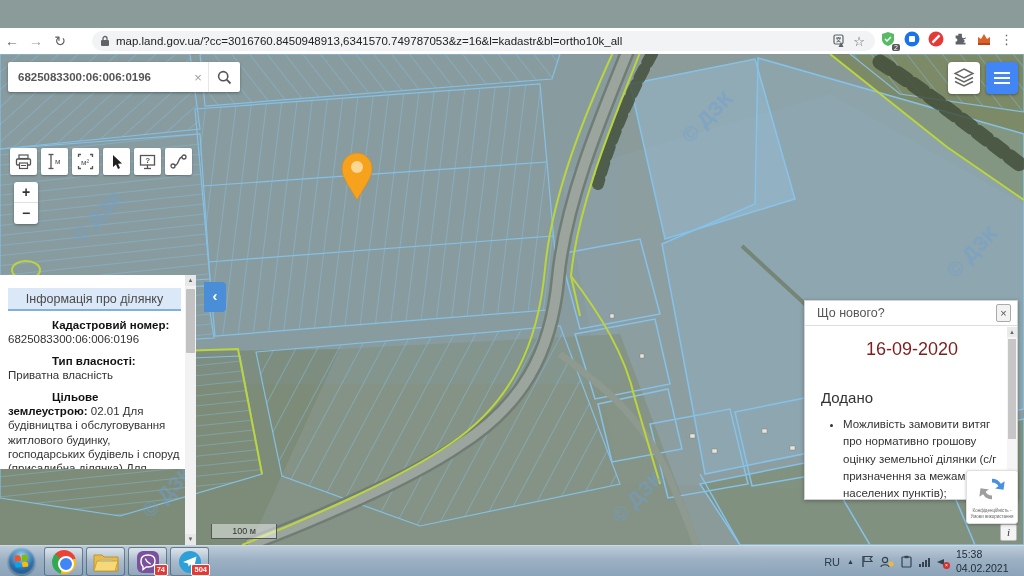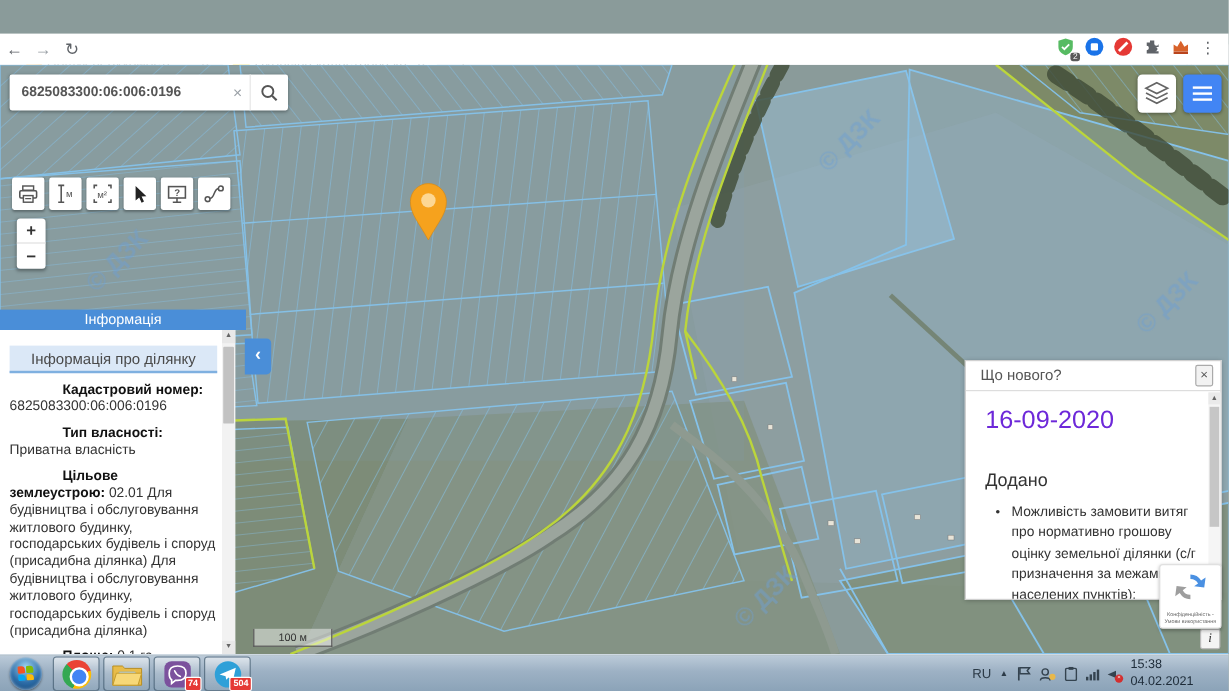--- a/index.html
+++ b/index.html
@@ -54,57 +54,57 @@
 
   .layersbtn { position:absolute; left:948px; top:8px; width:32px; height:32px; background:#fff; border-radius:4px; box-shadow:0 1px 3px rgba(0,0,0,.35); display:flex; align-items:center; justify-content:center; }
   .menubtn { position:absolute; left:986px; top:8px; width:32px; height:32px; background:#4285f4; border-radius:4px; box-shadow:0 1px 3px rgba(0,0,0,.35); display:flex; flex-direction:column; gap:3px; align-items:center; justify-content:center; }
   .menubtn i { display:block; width:16px; height:2px; background:#fff; }
 
   .scalebar { position:absolute; left:211px; top:470px; width:66px; height:15px; background:rgba(255,255,255,.45); border-left:1px solid #555; border-right:1px solid #555; border-bottom:1px solid #555; font-size:9px; color:#333; text-align:center; line-height:14px; }
   .mapinfobtn { position:absolute; left:1000px; top:470px; width:17px; height:17px; background:#f4f4f4; border:1px solid #bbb; border-radius:2px; text-align:center; line-height:15px; font-size:11px; color:#333; font-family:"Liberation Serif",serif; font-style:italic; }
 
   
   .ipHeader { position:absolute; left:0; top:204px; width:205px; height:17px; background:#4a8ed8; color:#fff; font-size:12px; text-align:center; line-height:17px; }
-  .ipBody { position:absolute; left:0; top:221px; width:196px; height:270px; background:#fff; overflow:hidden; padding:0 15px 0 8px; }
+  .ipBody { position:absolute; left:0; top:221px; width:196px; height:194px; background:#fff; overflow:hidden; padding:0 15px 0 8px; }
   .ipScroll { position:absolute; left:185px; top:221px; width:11px; height:270px; background:#f2f2f2; }
   .ipScroll .arr { position:absolute; left:0; width:11px; height:11px; font-size:6px; color:#666; text-align:center; line-height:11px; background:#e8e8e8; }
   .ipScroll .arrdn { bottom:0; }
   .ipScroll .thumb { position:absolute; left:1px; top:14px; width:9px; height:64px; background:#c2c2c2; border-radius:1px; }
   .ipCollapse { position:absolute; left:204px; top:228px; width:22px; height:30px; background:#4a8ed8; border-radius:0 4px 4px 0; color:#fff; text-align:center; line-height:28px; font-size:15px; font-weight:bold; }
   .ipSub { margin-top:13px; height:23px; background:#dbe8f7; border-bottom:2px solid #7fb0e0; color:#4a4a4a; font-size:12.5px; text-align:center; line-height:22px; }
   .ipField { margin-top:7px; font-size:11.5px; color:#333; line-height:1.25; }
   .ipField b { color:#111;padding-left:44px; }
 
   
   .wn { position:absolute; left:804px; top:246px; width:214px; height:200px; background:#fff; border:1px solid #d0d0d0; box-shadow:0 1px 4px rgba(0,0,0,.3); }
   .wnHead { height:25px; border-bottom:1px solid #ddd; display:flex; align-items:center; padding:0 6px 0 12px; }
   .wnTitle { flex:1; font-size:12.5px; color:#555; }
   .wnClose { width:15px; height:18px; border:1px solid #aaa; border-radius:2px; background:#f2f2f2; color:#555; font-size:11px; text-align:center; line-height:16px; }
   .wnBody { position:absolute; left:0; top:26px; right:10px; bottom:0; overflow:hidden; padding:12px 4px 0 16px; }
-  .wnDate { font-size:21px; color:#6d28d9; }
+  .wnDate { font-size:18px; color:#7f1d1d;text-align:center; }
   .wnSect { font-size:15px; color:#333; margin-top:29px; }
   .wnBody ul { margin:10px 0 0 22px; }
   .wnBody li { font-size:11.5px; color:#333; line-height:1.5; margin-bottom:4px; }
   .wnScroll { position:absolute; right:0; top:26px; width:10px; bottom:0; background:#f5f5f5; }
   .wnScroll .arr { position:absolute; left:0; width:10px; height:10px; font-size:6px; color:#666; text-align:center; line-height:10px; background:#eaeaea; }
   .wnScroll .arrdn { bottom:0; }
   .wnScroll .thumb { position:absolute; left:1px; top:12px; width:8px; height:100px; background:#c6c6c6; }
   .recaptcha { position:absolute; left:966px; top:416px; width:52px; height:54px; background:#fff; border:1px solid #e0e0e0; border-radius:3px; box-shadow:0 1px 3px rgba(0,0,0,.25); text-align:center; }
   .recaptcha .rct { font-size:4.5px; color:#666; line-height:1.3; }
 
   
   .taskbar { position:absolute; left:0; top:545px; width:1024px; height:31px; background:linear-gradient(#bccbd9, #9db1c4 45%, #8ba3b8); border-top:1px solid #cfd9e2; }
   .orb { position:absolute; left:8px; top:2px; width:27px; height:27px; border-radius:50%; background:radial-gradient(circle at 50% 30%, #9fd4f0, #2d6da8 55%, #0d3d6e); box-shadow:inset 0 0 3px rgba(255,255,255,.7), 0 1px 2px rgba(0,0,0,.4); }
   .orbflag { position:absolute; left:6.5px; top:7px; width:14px; height:13px; display:grid; grid-template-columns:6px 6px; grid-template-rows:5.5px 5.5px; gap:1px; transform:rotate(-4deg); }
   .orbflag i { border-radius:1px 3px 1px 1px; }
   .taskbtn { position:absolute; top:1px; width:39px; height:29px; border:1px solid rgba(70,95,115,.75); border-radius:3px; background:linear-gradient(rgba(255,255,255,.5), rgba(255,255,255,.15) 50%, rgba(255,255,255,.05)); display:flex; align-items:center; justify-content:center; }
   .tbadge { position:absolute; right:-2px; bottom:-1px; background:#e53935; color:#fff; font-size:7.5px; font-weight:bold; line-height:10px; padding:0 2px; border-radius:2px; border:1px solid #fff; }
   .chromeic { position:relative; width:24px; height:24px; border-radius:50%; background:conic-gradient(from -45deg, #ea4335 0 120deg, #fbbc05 0 240deg, #34a853 0 360deg); }
   .chromeic:after { content:""; position:absolute; left:6px; top:6px; width:12px; height:12px; border-radius:50%; background:#4285f4; border:2.5px solid #fff; }
-  .tray { position:absolute; right:0; top:0; height:31px; display:flex; align-items:center; gap:7px; padding-right:22px; }
+  .tray { position:absolute; right:0; top:0; height:31px; display:flex; align-items:center; gap:7px; padding-right:8px; }
   .trayic { color:#2c3b48; font-size:10px; }
   .clock { font-size:10.5px; color:#1d2b38; line-height:1.25; width:60px; }
   .sigbars { display:flex; align-items:flex-end; gap:1px; height:10px; }
   .sigbars i { width:2px; background:#34434f; display:block; }
   .spk { position:relative; width:12px; height:12px; }
   .spk .cone { position:absolute; left:0; top:3px; border-top:3px solid transparent; border-bottom:3px solid transparent; border-right:7px solid #34434f; }
   .spk .mute { position:absolute; right:-1px; bottom:-1px; width:7px; height:7px; border-radius:50%; background:#d32f2f; color:#fff; font-size:5px; line-height:7px; text-align:center; }
 </style>
 </head>
 <body>
@@ -134,20 +134,33 @@
           </span>
         </span>
       <span class="wbtn">×</span>
     </div>
   </div>
 
   <div class="addressbar">
     <span class="navbtn">←</span>
     <span class="navbtn fwd">→</span>
     <span class="navbtn">↻</span>
+    <div class="urlpill">
+      <svg width="10" height="12" viewBox="0 0 10 12">
+          <rect x="1" y="5" width="8" height="6" rx="1" fill="#5f6368"></rect>
+          <path d="M3 5 V3.5 a2 2 0 0 1 4 0 V5" fill="none" stroke="#5f6368" stroke-width="1.3"></path>
+        </svg>
+      <span class="urltext">map.land.gov.ua/?cc=3016760.8450948913,6341570.749787053&amp;z=16&amp;l=kadastr&amp;bl=ortho10k_all</span>
+      <svg width="14" height="14" viewBox="0 0 14 14">
+          <rect x="1" y="1" width="9" height="9" rx="1.5" fill="none" stroke="#5f6368" stroke-width="1.2"></rect>
+          <path d="M3 4 h5 M5.5 3 v1.5 M4 4 c0 2 1.5 3.5 3.5 4 M7 4 c0 2 -1.5 3.5 -3.5 4" stroke="#5f6368" stroke-width="1" fill="none"></path>
+          <path d="M8 8 l2.5 5 h-5 z" fill="#5f6368"></path>
+        </svg>
+      <span class="star">☆</span>
+    </div>
     <div class="exts">
       <span class="extic">
         <svg width="16" height="16" viewBox="0 0 16 16">
             <path d="M8 1 L14 3 V8 C14 12 11 14 8 15 C5 14 2 12 2 8 V3 Z" fill="#57bb63"></path>
             <path d="M5 8 l2 2 4-4" stroke="#fff" stroke-width="1.5" fill="none"></path>
           </svg>
         <span class="badge2">2</span>
       </span>
       <span class="extic">
         <svg width="16" height="16" viewBox="0 0 16 16">
@@ -345,21 +358,20 @@
     </div>
     <div class="menubtn">
         <i></i>
         <i></i>
         <i></i>
       </div>
 
     <div class="scalebar">100 м</div>
     <div class="mapinfobtn">i</div>
 
-    <div class="ipHeader">Інформація</div>
     <div class="ipCollapse">‹</div>
     <div class="ipBody">
       <div class="ipSub">Інформація про ділянку</div>
       <div class="ipField">
         <b>Кадастровий номер:</b><br>
         <span>6825083300:06:006:0196</span>
       </div>
       <div class="ipField">
         <b>Тип власності:</b>
         <span>Приватна власність</span>

